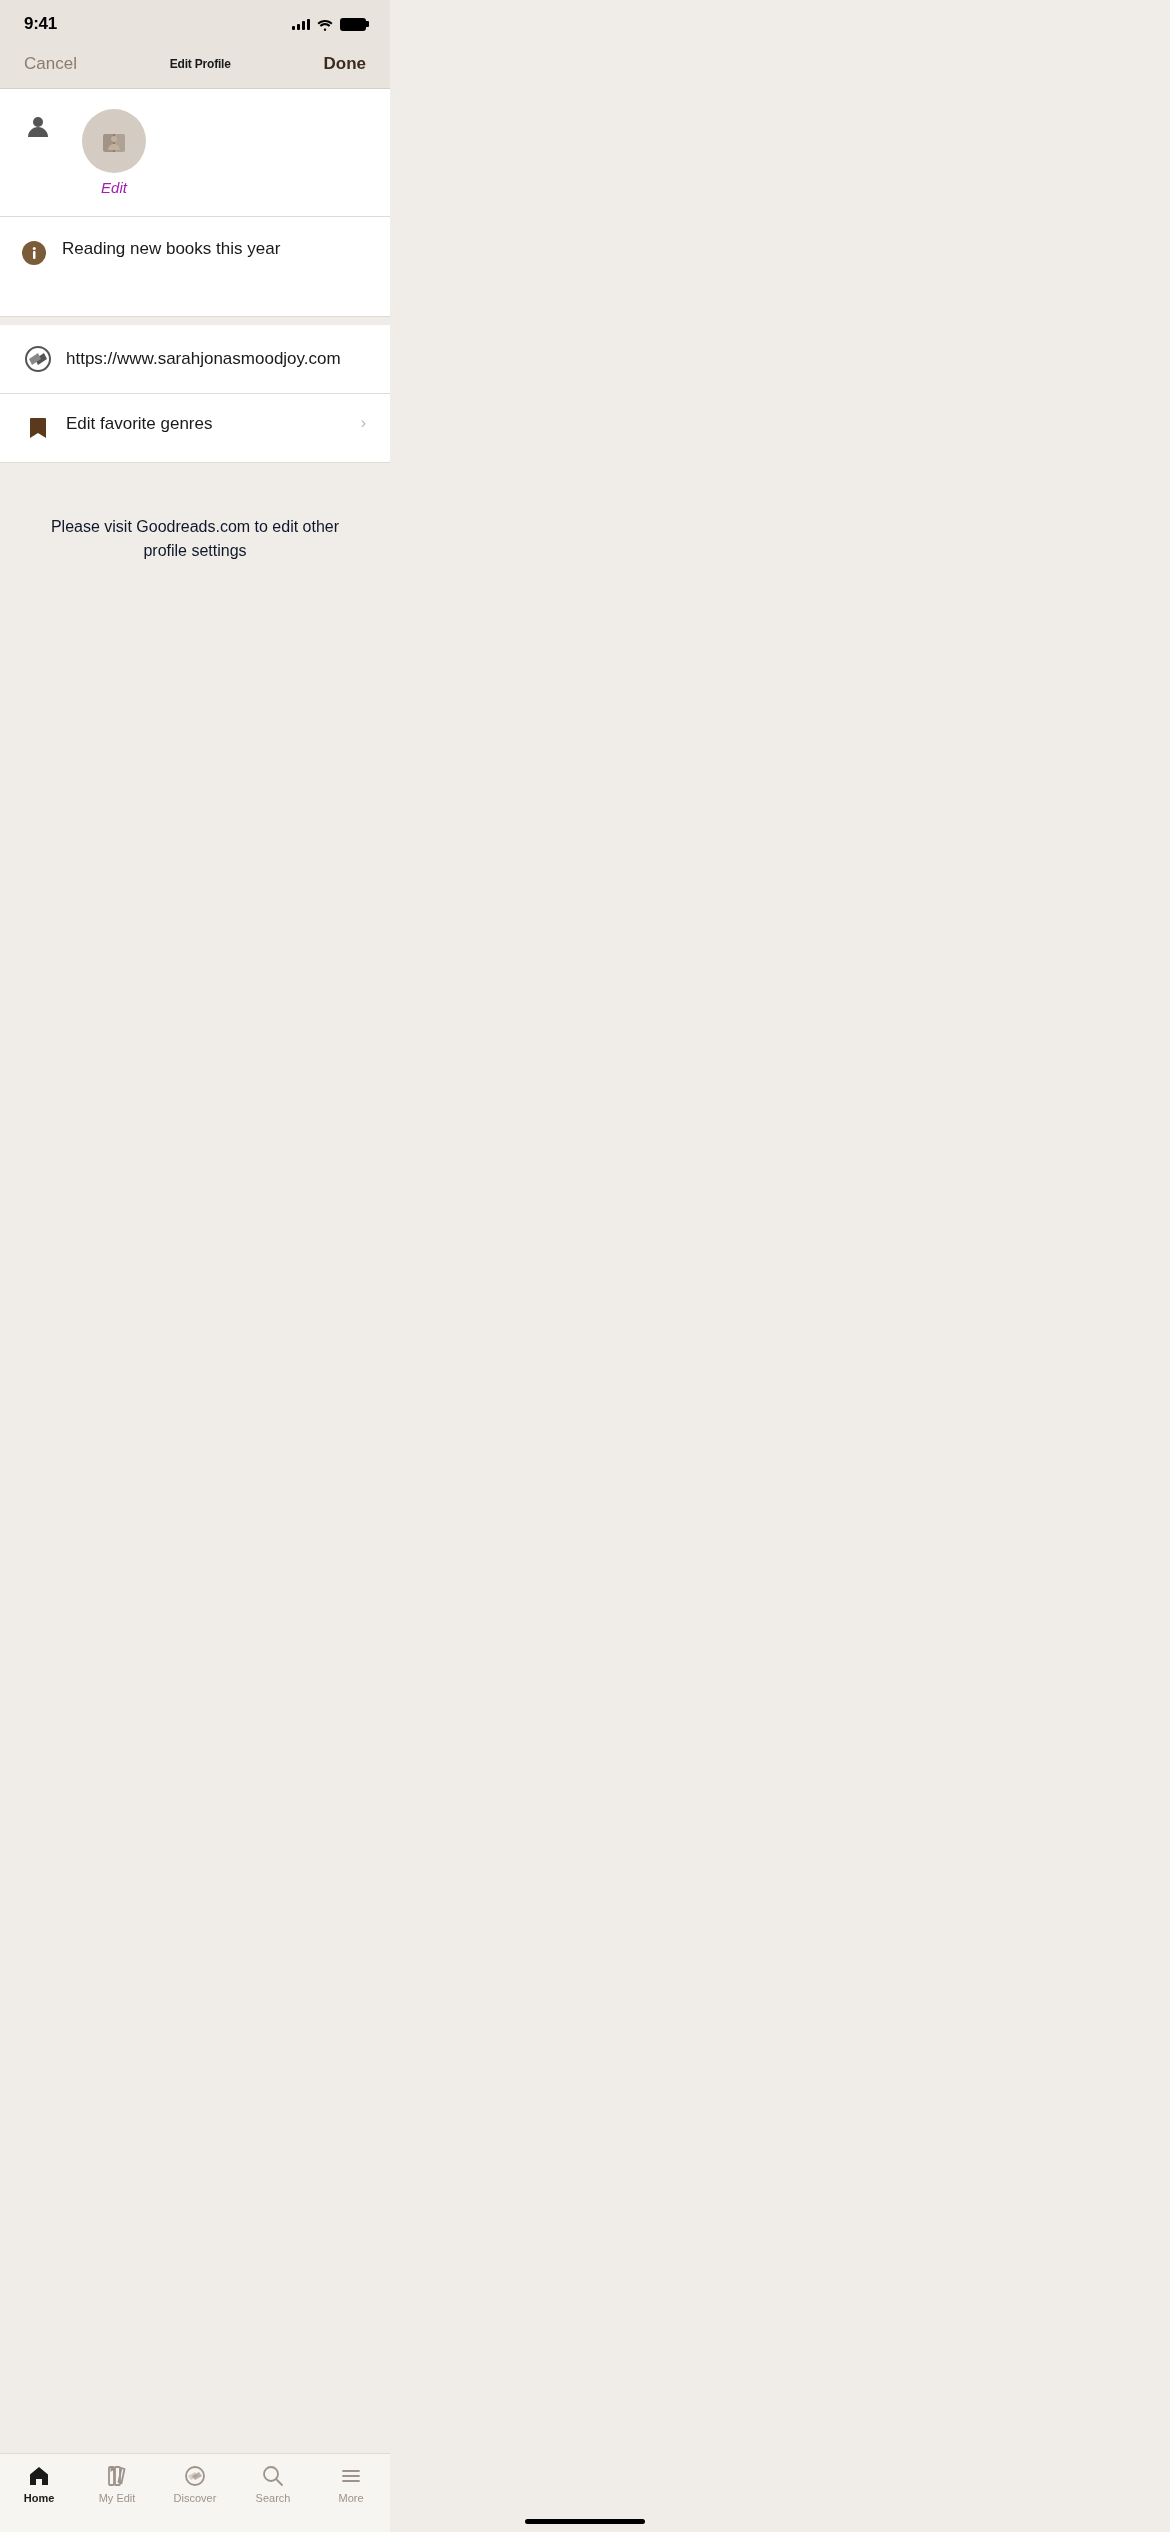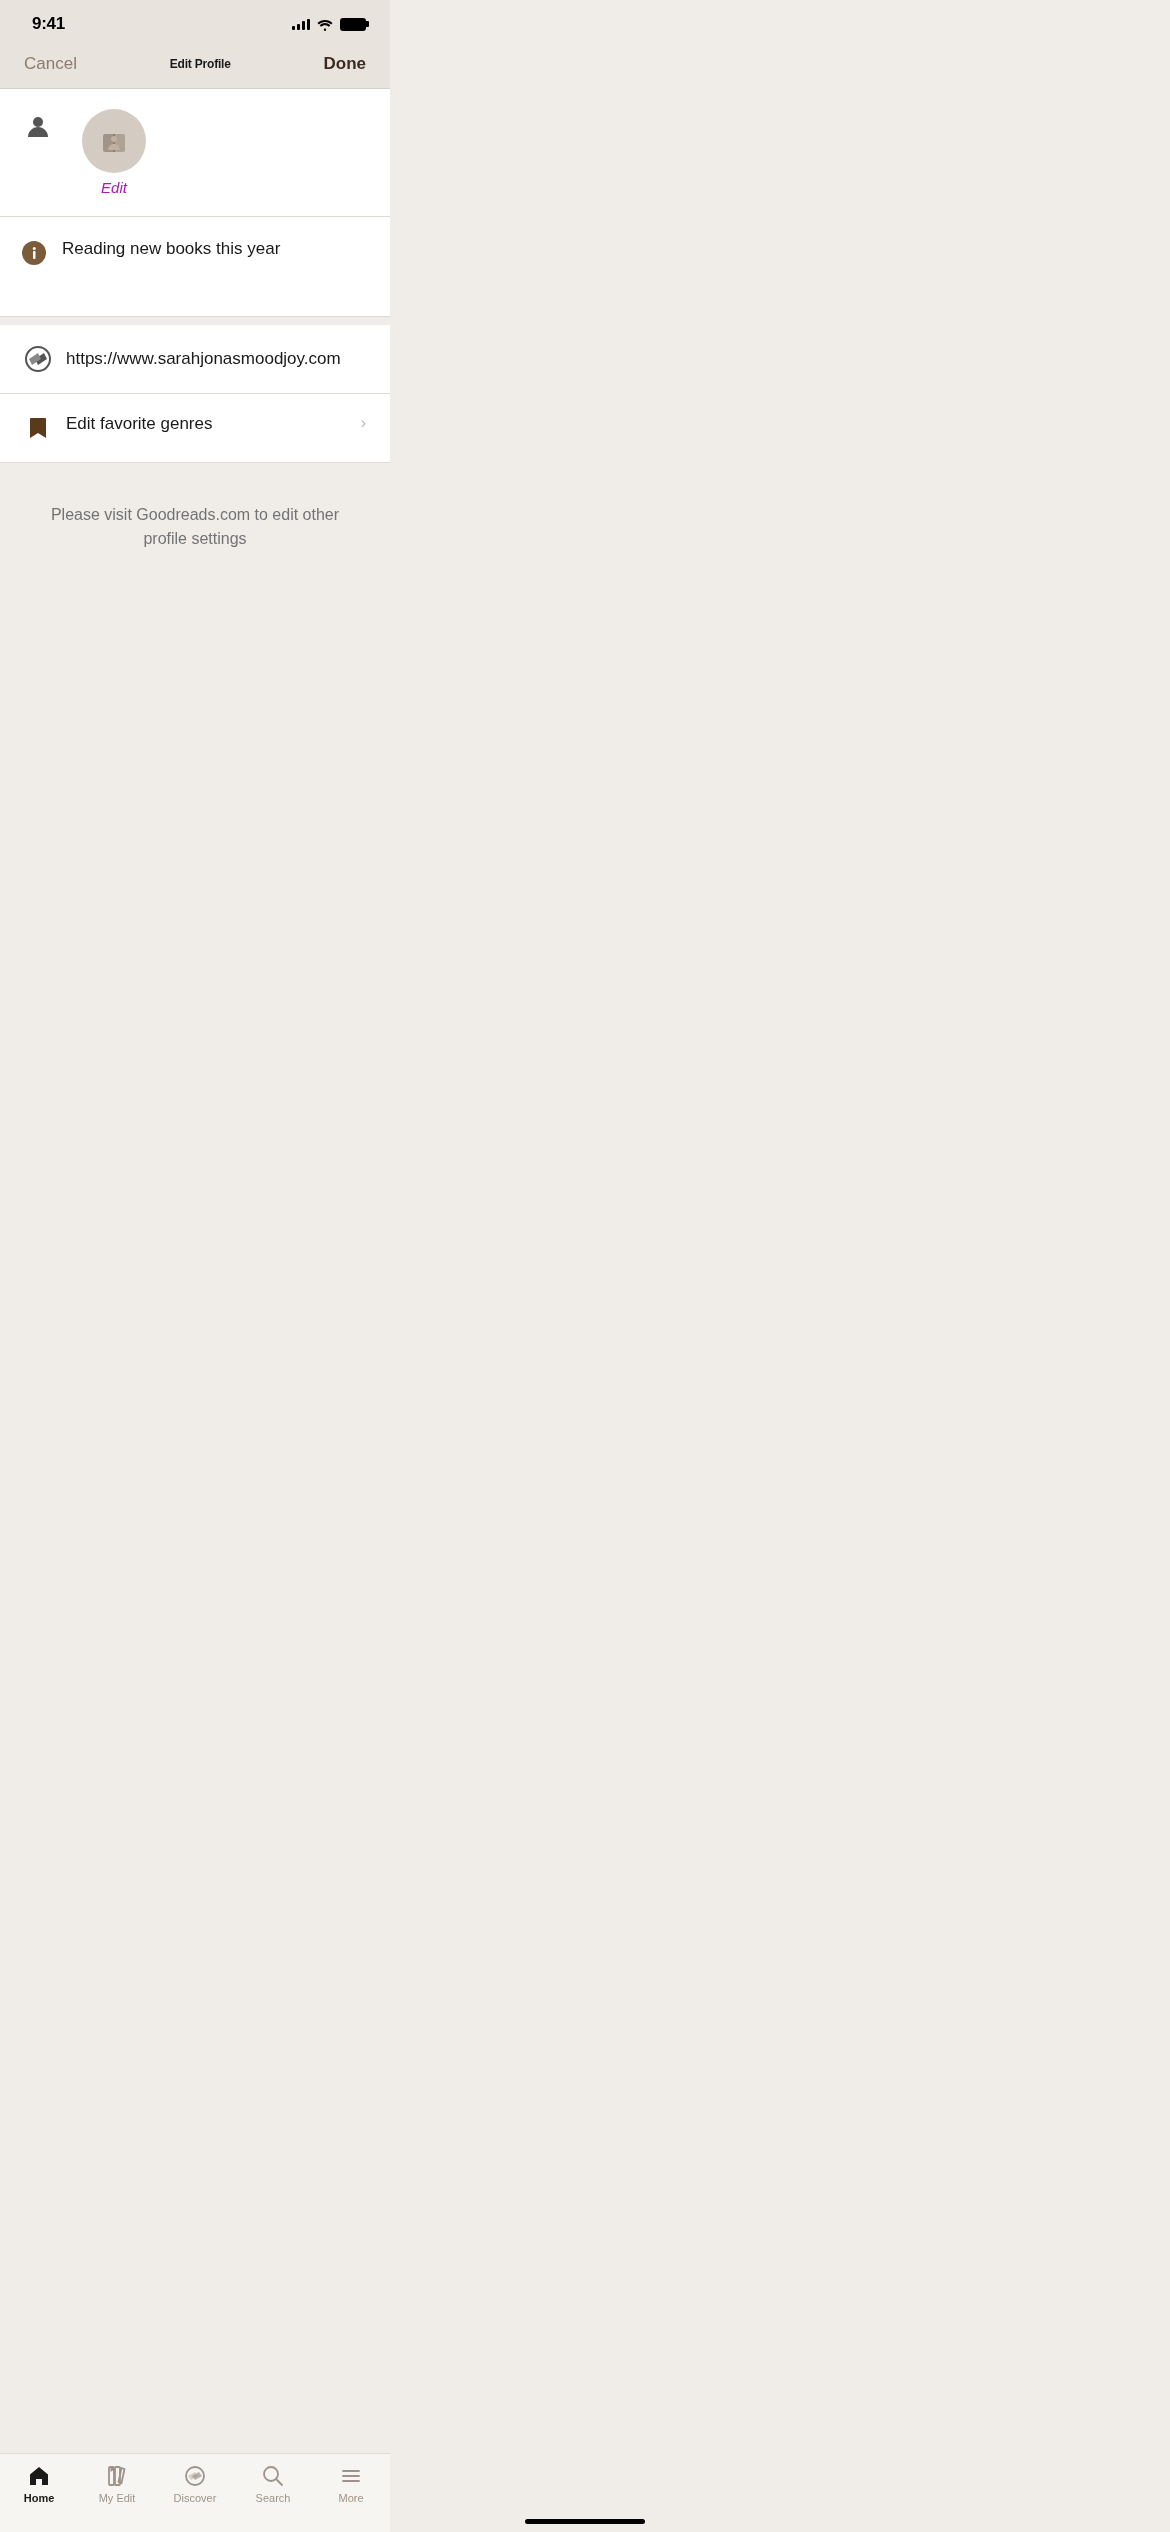--- a/index.html
+++ b/index.html
@@ -12,21 +12,21 @@
       min-height: 844px;
       position: relative;
       overflow-x: hidden;
     }
 
     
     .status-bar {
       display: flex;
       justify-content: space-between;
       align-items: center;
-      padding: 14px 24px 8px 32px;
+      padding: 14px 24px 8px 24px;
       background: #e8e4dd;
     }
 
     .status-time {
       font-size: 17px;
       font-weight: 600;
       color: #000;
       letter-spacing: -0.3px;
     }
 
@@ -263,22 +263,23 @@
     }
 
     
     .goodreads-note {
       padding: 40px 48px;
       text-align: center;
     }
 
     .goodreads-note-text {
       font-size: 16px;
-      color: #737373;
+      color: #0f172a;
       line-height: 1.5;
+      margin-top: 12px;
     }
 
     
     .tab-bar {
       position: fixed;
       bottom: 0;
       left: 0;
       width: 390px;
       background: #f7f5f1;
       border-top: 1px solid #e0dbd4;

